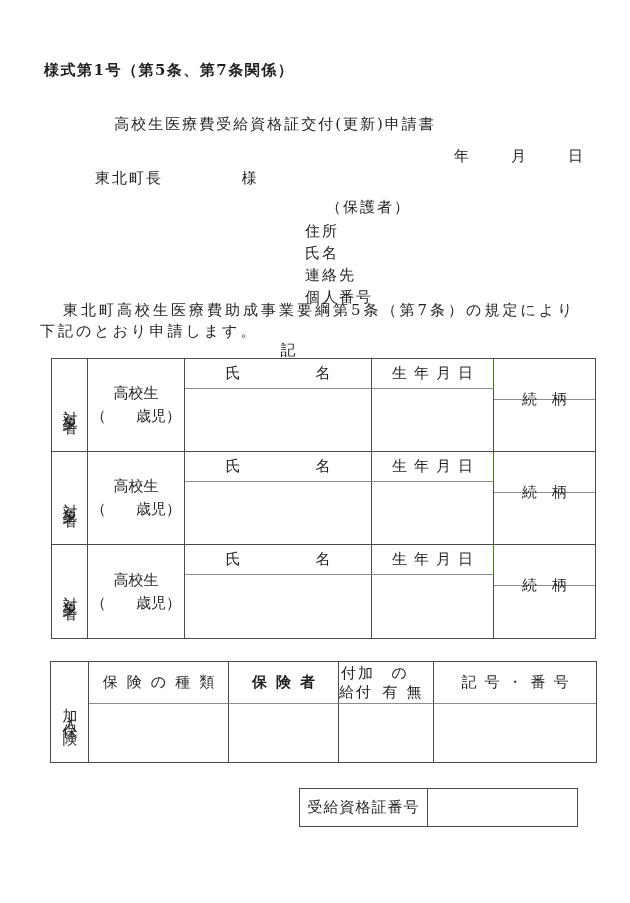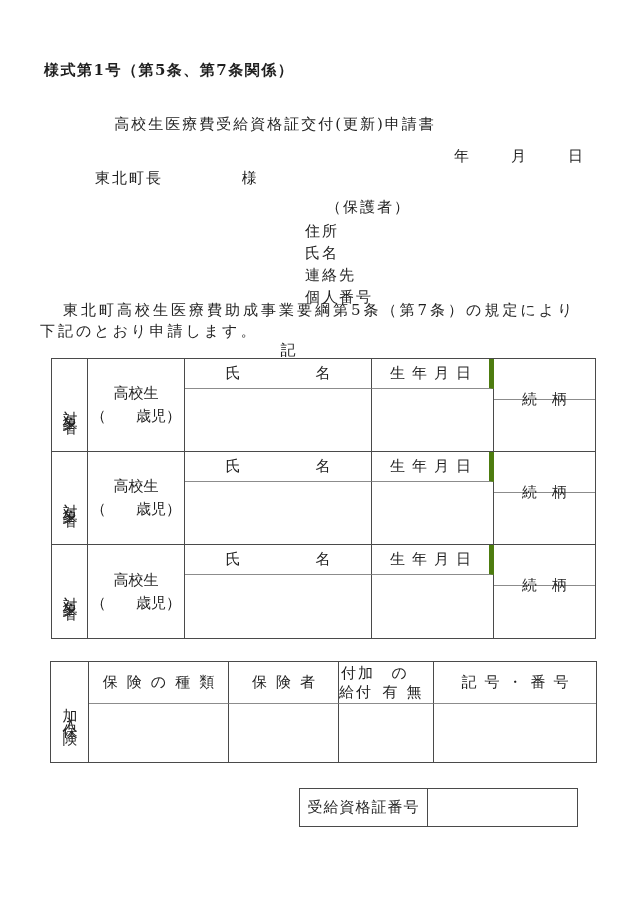--- a/index.html
+++ b/index.html
@@ -29,34 +29,34 @@
   .vtext { writing-mode:vertical-rl; text-orientation:upright; }
 
   #target-table { left:51px; top:358px; width:545px; }
   .block { display:grid; grid-template-columns:36px 97px 187px 122px 101px; grid-template-rows:30px 1fr; height:93px; }
   .block.sep { border-bottom:1px solid #4a4a4a; }
   .t-side { grid-column:1; grid-row:1/3; border-right:1px solid #4a4a4a; }
   .t-side span { letter-spacing:5px; }
   .t-cat  { grid-column:2; grid-row:1/3; border-right:1px solid #4a4a4a; flex-direction:column; line-height:23px; }
   .t-h { border-bottom:1px solid #8c8c8c; }
   .t-h.hname  { grid-column:3; grid-row:1; border-right:1px solid #4a4a4a; }
-  .t-h.hbirth { grid-column:4; grid-row:1; border-right:5px solid #4d7c0f; letter-spacing:7px; text-indent:7px; }
+  .t-h.hbirth { grid-column:4; grid-row:1; border-right:1px solid #4d7c0f; letter-spacing:7px; text-indent:7px; }
   .t-h.hrel   { grid-column:5; grid-row:1;margin-top:40px; }
   .t-d { }
   .t-d.dname  { grid-column:3; grid-row:2; border-right:1px solid #4a4a4a; }
   .t-d.dbirth { grid-column:4; grid-row:2; border-right:1px solid #4a4a4a; }
   .t-d.drel   { grid-column:5; grid-row:2; }
 
   #insurance-table { left:50px; top:661px; width:547px; height:102px;
     display:grid; grid-template-columns:38px 140px 110px 95px 162px; grid-template-rows:42px 1fr; }
   .i-side { grid-column:1; grid-row:1/3; border-right:1px solid #4a4a4a; }
   .i-side span { letter-spacing:8px; }
   .i-h { border-bottom:1px solid #8c8c8c; }
   .i-h.htype   { grid-column:2; grid-row:1; border-right:1px solid #4a4a4a; letter-spacing:9px; text-indent:9px; }
-  .i-h.hinsurer{ grid-column:3; grid-row:1; border-right:1px solid #4a4a4a; letter-spacing:9px; text-indent:9px; }
+  .i-h.hinsurer{ grid-column:3; grid-row:1; border-right:1px solid #4a4a4a; letter-spacing:9px; text-indent:9px;font-weight:bold; }
   .i-h.haddon  { grid-column:4; grid-row:1; border-right:1px solid #4a4a4a; flex-direction:row; line-height:19px; }
   .i-h.haddon .l1 { letter-spacing:2px; text-indent:2px; }
   .i-h.haddon .l2 { letter-spacing:9px; text-indent:9px; }
   .i-h.hsym    { grid-column:5; grid-row:1; letter-spacing:8px; text-indent:8px; }
   .i-d.dtype   { grid-column:2; grid-row:2; border-right:1px solid #4a4a4a; }
   .i-d.dinsurer{ grid-column:3; grid-row:2; border-right:1px solid #4a4a4a; }
   .i-d.daddon  { grid-column:4; grid-row:2; border-right:1px solid #4a4a4a; }
   .i-d.dsym    { grid-column:5; grid-row:2; }
 
   #cert-table { left:299px; top:788px; width:279px; height:39px;

